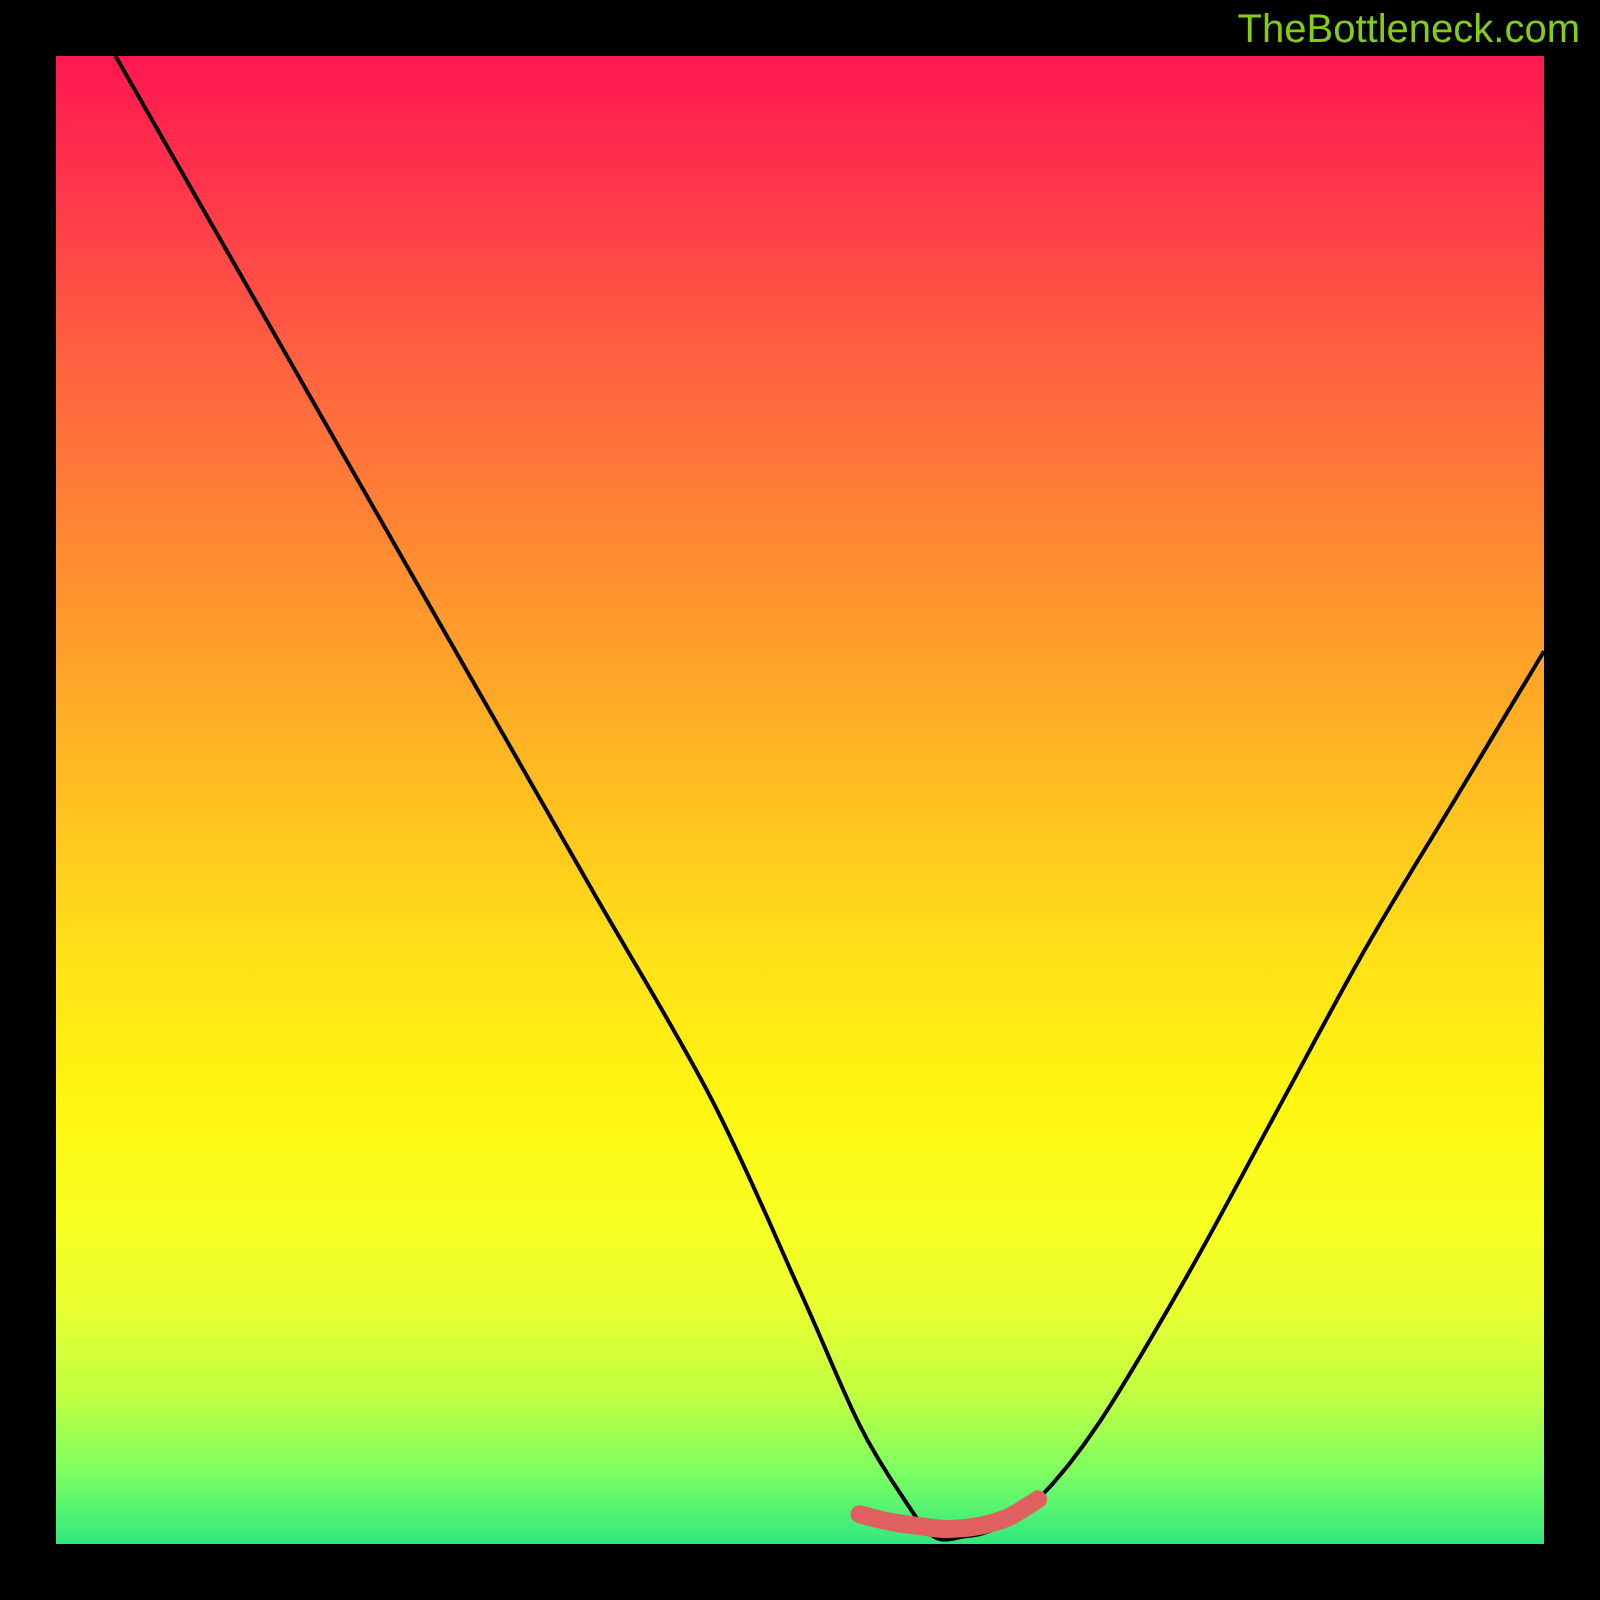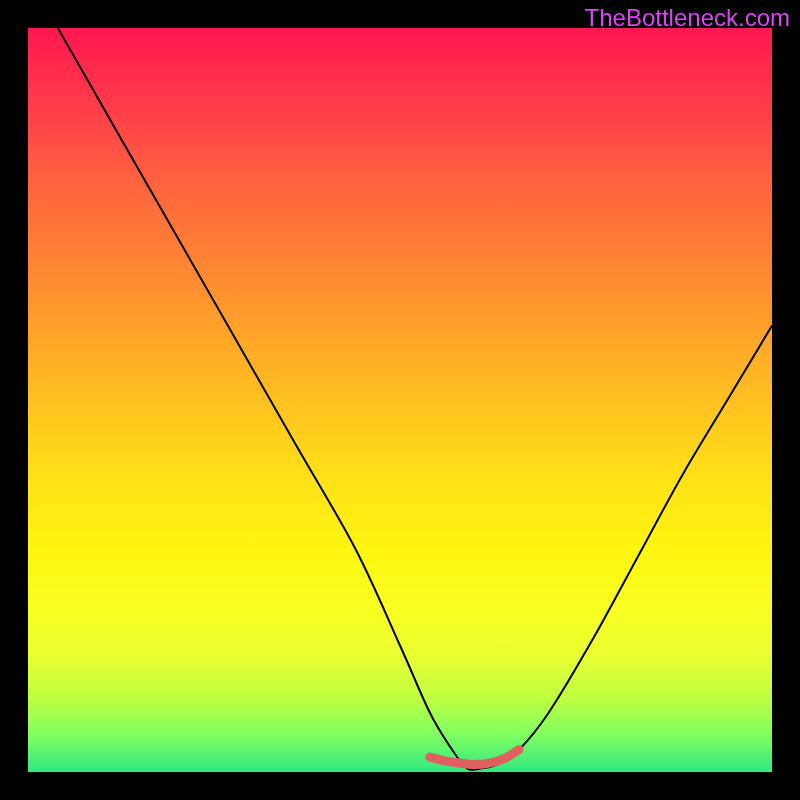--- a/index.html
+++ b/index.html
@@ -8,22 +8,22 @@
     height: 800px;
     background: #000;
     position: relative;
     overflow: hidden;
     font-family: Arial, sans-serif;
   }
   .watermark {
     position: absolute;
     top: 4px;
     right: 10px;
-    color: #d946ef;
-    font-size: 24px;
+    color: #84cc16;
+    font-size: 20px;
     font-weight: 500;
     z-index: 10;
   }
   .plot-area {
     position: absolute;
     left: 28px;
     top: 28px;
     width: 744px;
     height: 744px;
     background: linear-gradient(to bottom,

